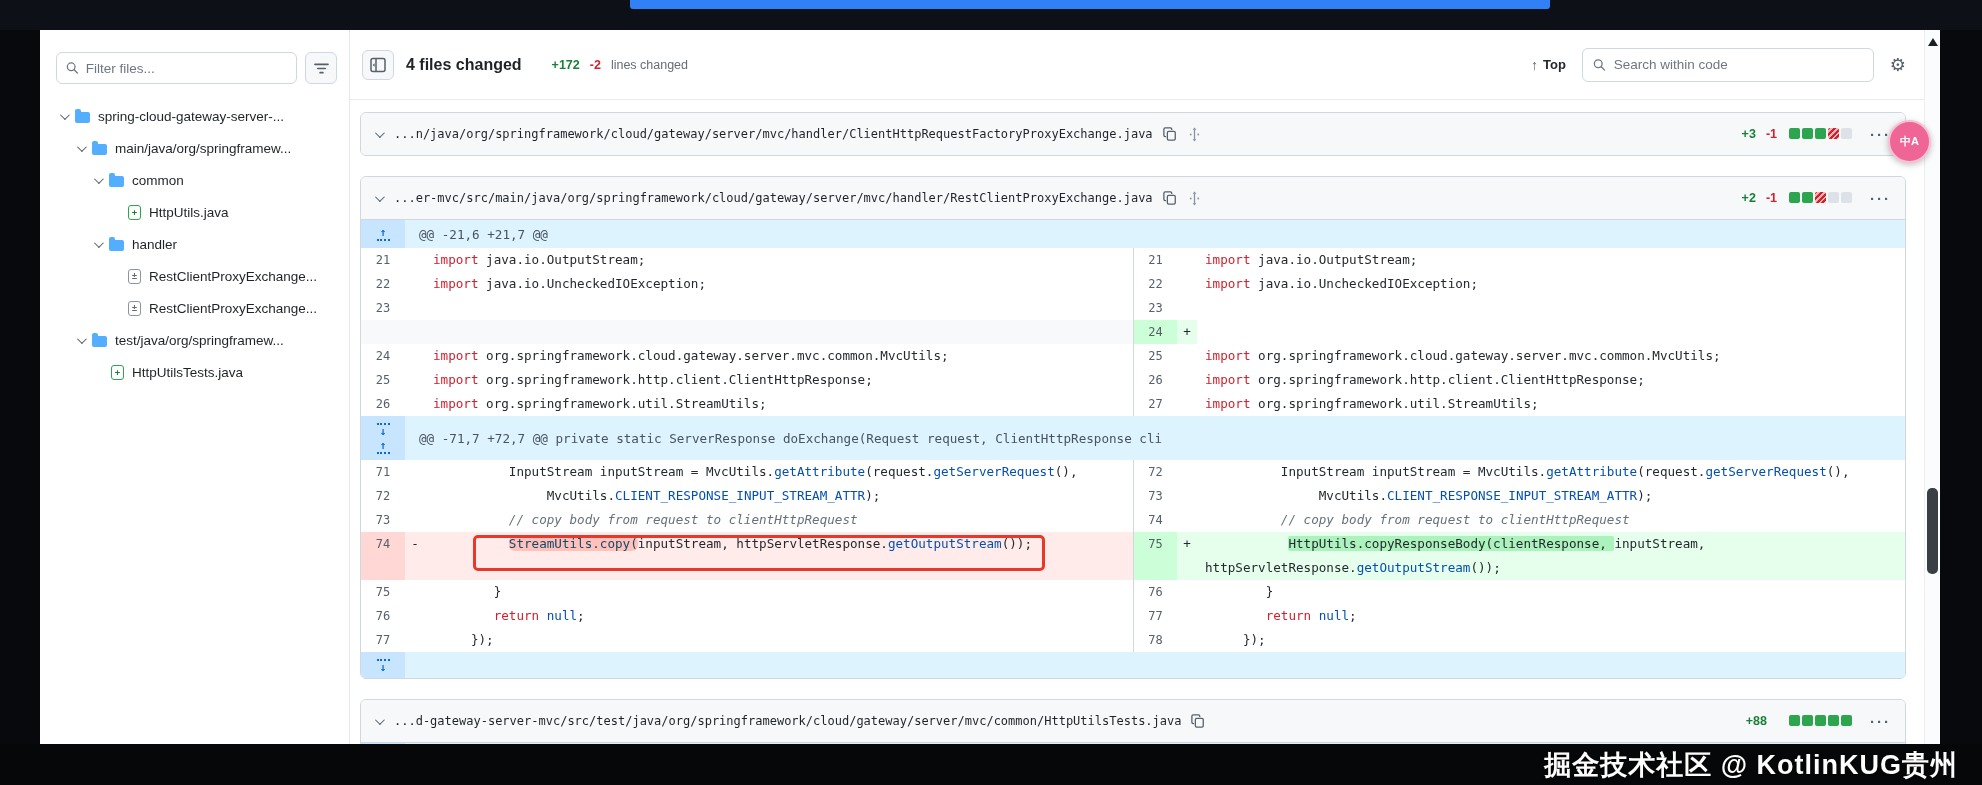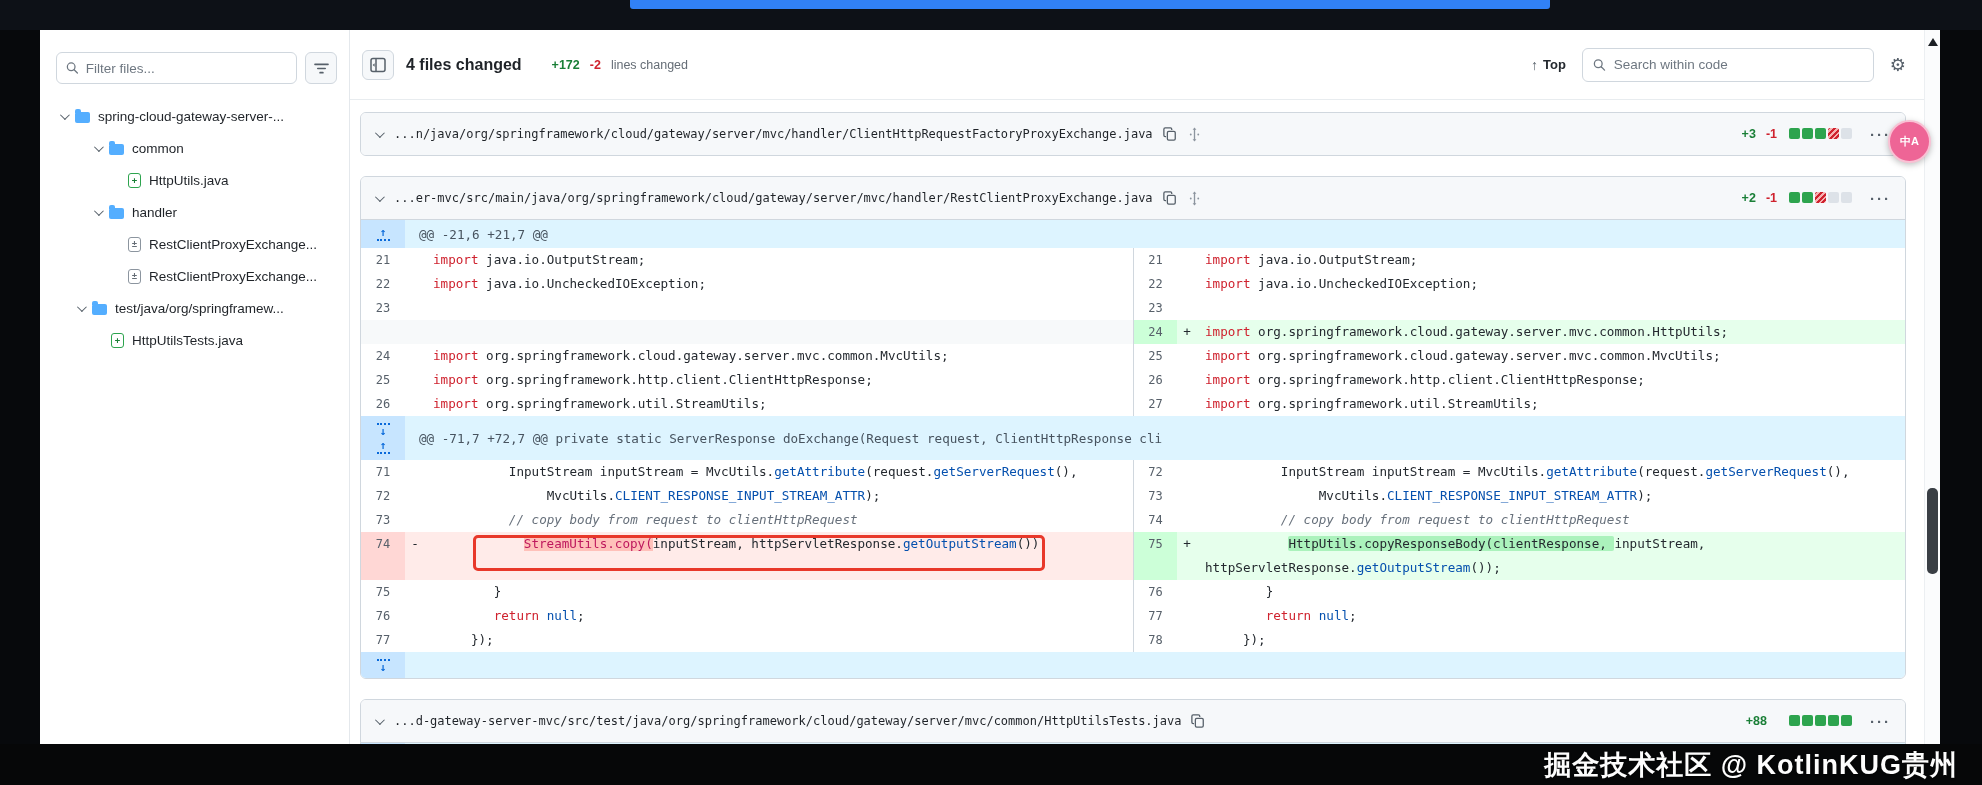--- a/index.html
+++ b/index.html
@@ -79,21 +79,21 @@
   .bg-add { background:#e6ffec; }
   .bg-del { background:#ffebe9; }
   .bg-empty { background:#f7f9fa; }
   .numbg-add { background:#ccffd8; }
   .numbg-del { background:#ffd7d5; }
   .sk { color:#cf222e; }
   .spl { color:#24292f; }
   .sfn { color:#0550ae; }
   .scn { color:#0550ae; }
   .scm { color:#67707b; font-style:italic; }
-  .shl-del { background:#ffc1ba; border-radius:0; color:#be185d;margin-left:15px; }
+  .shl-del { background:#ffc1ba; border-radius:6px; color:#0c4a6e; }
   .shl-add { background:#abf2bc; border-radius:2px; color:#24292f; }
   .annotation { position:absolute; left:48px; top:3px; width:572px; height:36px; border:3px solid #e8382a; border-radius:5px; pointer-events:none; }
 
   .sliver { height:10px; overflow:hidden; border-top:1px solid #d0d7de; }
   .sliver .inner { display:grid; grid-template-columns:44px minmax(0,1fr); background:#ddf4ff; height:28px; }
   .sliver .g { background:#c7e5ff; }
   .sliver .t { font-family:"DejaVu Sans Mono",monospace; font-size:12.6px; color:#47535f; padding-left:14px; line-height:20px; }
 
   
   .vscroll { width:16px; flex:0 0 16px; background:#fbfcfd; border-left:1px solid #eceff2; position:relative; }
@@ -127,20 +127,25 @@
             <line x1="4" y1="7" x2="12" y2="7" stroke="#57606a" stroke-width="1.8" stroke-linecap="round"></line>
             <line x1="6.5" y1="11.5" x2="9.5" y2="11.5" stroke="#57606a" stroke-width="1.8" stroke-linecap="round"></line>
           </svg>
       </button>
     </div>
     <div id="tree">
         <div class="tree-row" style="padding-left: 4px;">
           <span class="chev"></span>
           <span class="folder"></span>
           <span class="lbl">spring-cloud-gateway-server-...</span>
+        </div>
+        <div class="tree-row" style="padding-left: 21px;">
+          <span class="chev"></span>
+          <span class="folder"></span>
+          <span class="lbl">main/java/org/springframew...</span>
         </div>
         <div class="tree-row" style="padding-left: 38px;">
           <span class="chev"></span>
           <span class="folder"></span>
           <span class="lbl">common</span>
         </div>
         <div class="tree-row" style="padding-left: 55px;">
           <span class="chev-sp"></span>
           <span class="fic add">+</span>
           <span class="lbl">HttpUtils.java</span>
@@ -292,21 +297,20 @@
               <div class="num rp">23</div>
               <div class="mark"></div>
               <div class="codecell"><div class="cl">&nbsp;</div></div>
             </div>
             <div class="drow">
               <div class="num bg-empty"></div>
               <div class="mark bg-empty"></div>
               <div class="codecell bg-empty"><div class="cl">&nbsp;</div></div>
               <div class="num rp numbg-add">24</div>
               <div class="mark bg-add">+</div>
-              <div class="codecell bg-add"><div class="cl"><span class="sk">import</span><span class="spl"> org.springframework.cloud.gateway.server.mvc.common.HttpUtils;</span></div></div>
             </div>
             <div class="drow">
               <div class="num">24</div>
               <div class="mark"></div>
               <div class="codecell"><div class="cl"><span class="sk">import</span><span class="spl"> org.springframework.cloud.gateway.server.mvc.common.MvcUtils;</span></div></div>
               <div class="num rp">25</div>
               <div class="mark"></div>
               <div class="codecell"><div class="cl"><span class="sk">import</span><span class="spl"> org.springframework.cloud.gateway.server.mvc.common.MvcUtils;</span></div></div>
             </div>
             <div class="drow">

